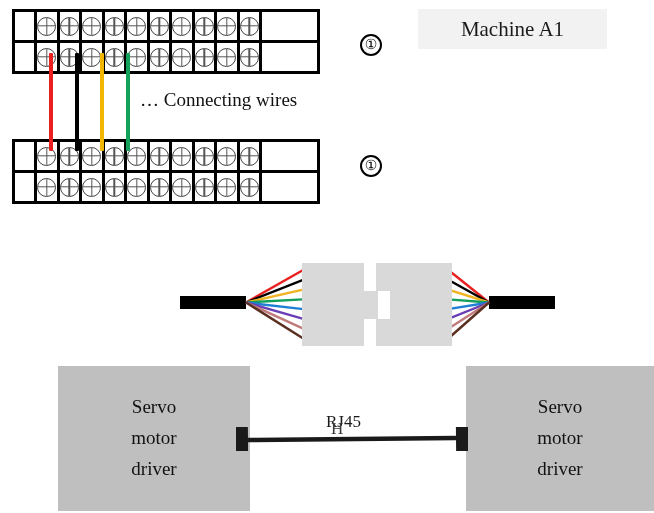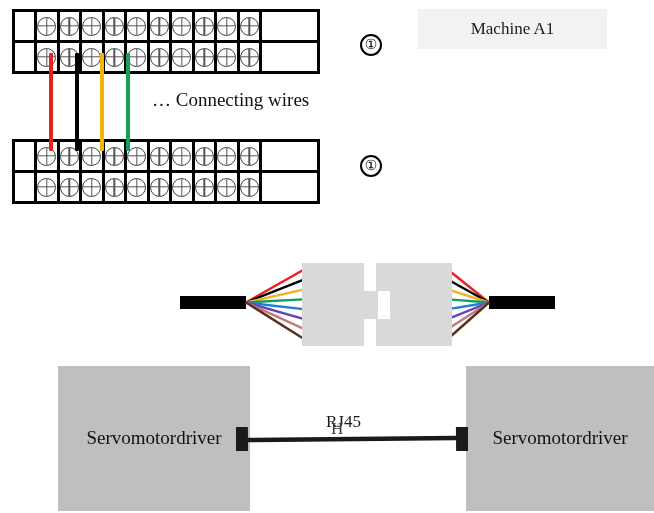--- a/index.html
+++ b/index.html
@@ -95,21 +95,21 @@
     line-height: 1;
   }
 
   
   .gray-label {
     position: absolute;
     background: #f2f2f2;
     display: flex;
     align-items: center;
     justify-content: center;
-    font-size: 17px;
+    font-size: 21px;
     color: #1a1a1a;
     box-sizing: border-box;
   }
 
   
   .cable-jacket {
     position: absolute;
     background: #000000;
   }
   .rj-connector {
@@ -122,20 +122,21 @@
     width: 654px;
     height: 513px;
     pointer-events: none;
   }
 
   
   .servo-box {
     position: absolute;
     background: #bfbfbf;
     display: flex;
+    flex-direction: column;
     align-items: center;
     justify-content: center;
     font-size: 19px;
     color: #111;
     line-height: 1.62;
     box-sizing: border-box;
   }
 
   .rj45-caption {
     position: absolute;
@@ -297,21 +298,21 @@
       </div>
   </div>
 
   <div id="wire-layer">
       <div class="conn-wire" style="left: 49.25px; top: 53px; height: 98px; background: rgb(232, 32, 31);"></div>
       <div class="conn-wire" style="left: 74.75px; top: 53px; height: 98px; background: rgb(0, 0, 0);"></div>
       <div class="conn-wire" style="left: 100.25px; top: 53px; height: 98px; background: rgb(242, 183, 5);"></div>
       <div class="conn-wire" style="left: 125.75px; top: 53px; height: 98px; background: rgb(19, 160, 90);"></div>
     </div>
 
-  <div class="wires-label" style="left:152px; top:89px;text-align:right;">… Connecting wires</div>
+  <div class="wires-label" style="left:140px; top:89px;text-align:right;">… Connecting wires</div>
 
   <div class="circled-num" style="left:360px; top:34px;">①</div>
   <div class="circled-num" style="left:360px; top:155px;">①</div>
 
   <div class="gray-label" style="left:418px; top:9px; width:189px; height:40px;">Machine A1</div>
 
 
 
   <div class="cable-jacket" style="left:180px; top:296px; width:66px; height:13px;"></div>
 

